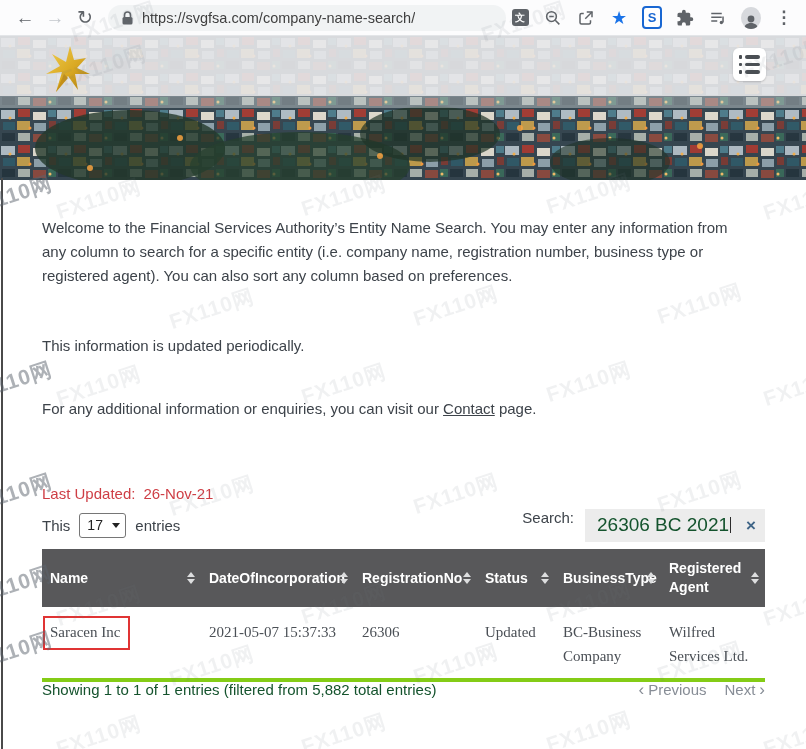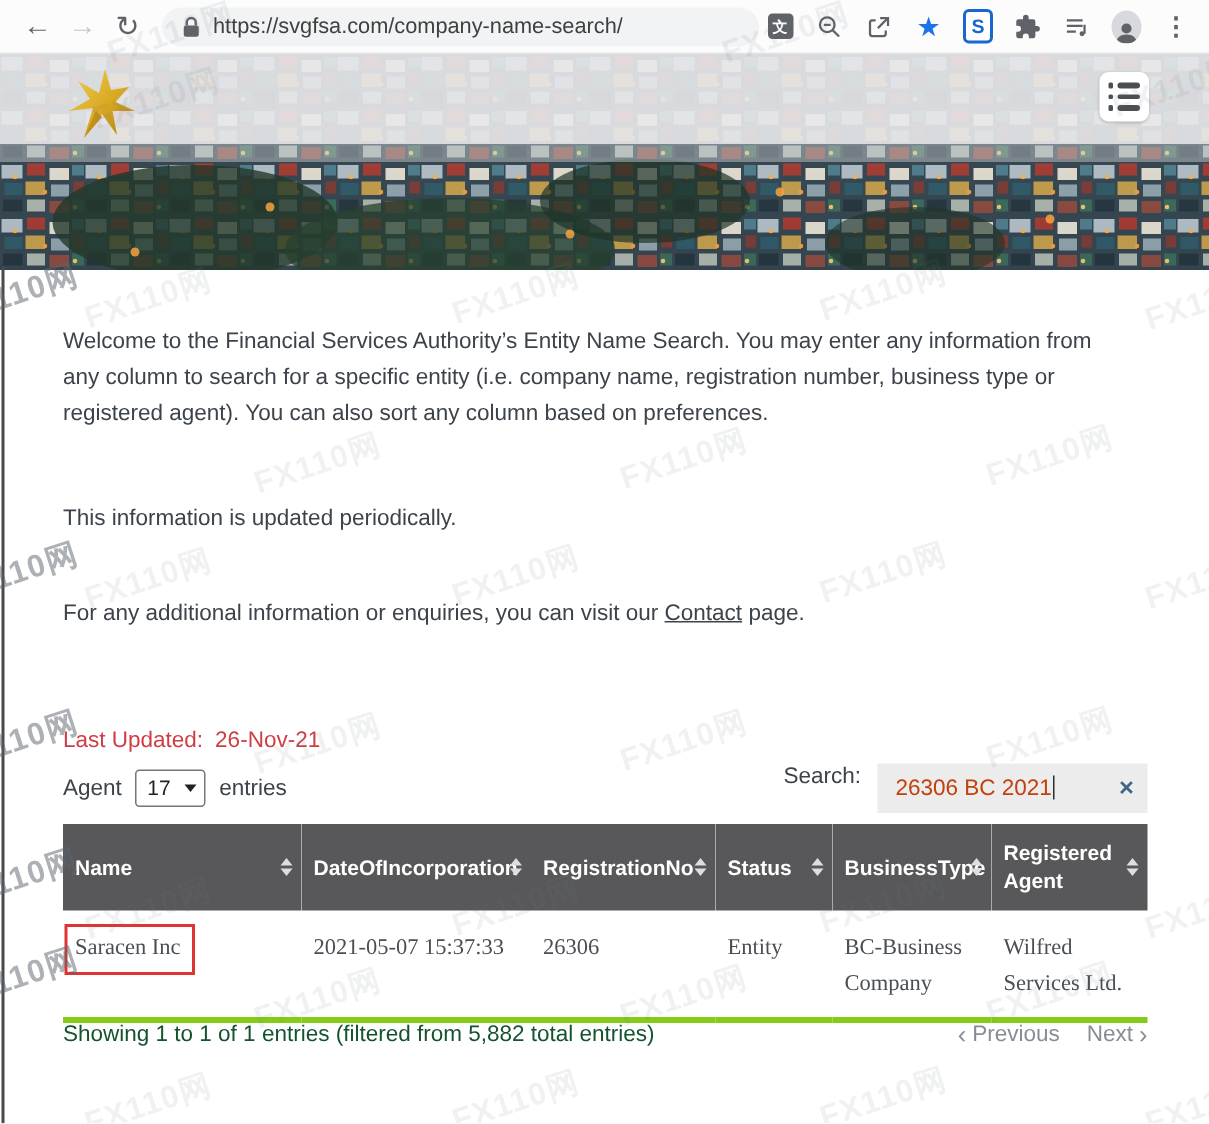--- a/index.html
+++ b/index.html
@@ -45,21 +45,21 @@
   
   .controls{position:absolute;left:42px;right:41px;top:507px;height:36px;display:flex;align-items:center;justify-content:space-between;}
   .show-group{display:flex;align-items:center;gap:9px;font-size:15px;color:#3d434a;}
   .select-box{display:inline-flex;align-items:center;justify-content:space-between;width:47px;height:25px;
               border:1px solid #767676;border-radius:3px;background:#fff;padding:0 5px 0 7px;box-sizing:border-box;
               font-size:14px;color:#222;}
   .select-caret{width:0;height:0;border-left:4px solid transparent;border-right:4px solid transparent;border-top:5px solid #222;}
   .search-group{display:flex;align-items:flex-start;gap:11px;font-size:15px;color:#3d434a;}
   .search-field{position:relative;width:180px;height:33px;background:#ececec;display:flex;align-items:center;
                 padding-left:12px;box-sizing:border-box;}
-  .search-text{font-size:15px;color:#c2410c;white-space:nowrap;}
+  .search-text{font-size:19px;color:#14532d;white-space:nowrap;}
   .search-caret{display:inline-block;width:1px;height:16px;background:#2c2c2c;margin-left:1px;}
   .search-clear{position:absolute;right:9px;top:50%;transform:translateY(-50%);font-size:17px;font-weight:bold;
                 color:#3f6587;line-height:1;cursor:pointer;}
   
   table.results{position:absolute;left:42px;top:549px;width:723px;border-collapse:collapse;table-layout:fixed;}
   table.results thead th{background:#58585a;color:#fff;font-size:14px;font-weight:bold;text-align:left;
                          padding:10px 20px 10px 8px;height:41px;position:relative;vertical-align:middle;
                          line-height:19px;white-space:nowrap;box-sizing:border-box;}
   table.results thead th.wrap{white-space:normal;}
   .sort{position:absolute;right:6px;top:50%;transform:translateY(-50%);display:flex;flex-direction:column;gap:2px;}
@@ -217,21 +217,21 @@
   <div class="para p1">Welcome to the Financial Services Authority’s Entity Name Search. You may enter any information from any column to search for a specific entity (i.e. company name, registration number, business type or registered agent). You can also sort any column based on preferences.</div>
   <div class="para p2">This information is updated periodically.</div>
   <div class="para p3"><span>For any additional information or enquiries, you can visit our </span><span class="contact-link">Contact</span><span> page.</span></div>
 
   <div class="last-updated">
     <span>Last Updated:</span><span class="val">26-Nov-21</span>
   </div>
 
   <div class="controls">
     <div class="show-group">
-      <span>Agent</span>
+      <span>This</span>
       <span class="select-box">
         <span>17</span>
         <span class="select-caret"></span>
       </span>
       <span>entries</span>
     </div>
     <div class="search-group">
       <span>Search:</span>
       <div class="search-field">
         <span class="search-text">26306 BC 2021</span>
@@ -276,21 +276,21 @@
               <i class="up"></i>
               <i class="down"></i>
             </span></th>
       </tr>
     </thead>
     <tbody>
       <tr>
         <td><span class="annotation-box"><span>Saracen Inc</span></span></td>
         <td>2021-05-07 15:37:33</td>
         <td>26306</td>
-        <td>Entity</td>
+        <td>Updated</td>
         <td>BC-Business Company</td>
         <td>Wilfred Services Ltd.</td>
       </tr>
     </tbody>
   </table>
 
   <div class="table-footer">
     <span class="showing-text">Showing 1 to 1 of 1 entries (filtered from 5,882 total entries)</span>
     <div class="pagination">
       <span class="page-btn">

